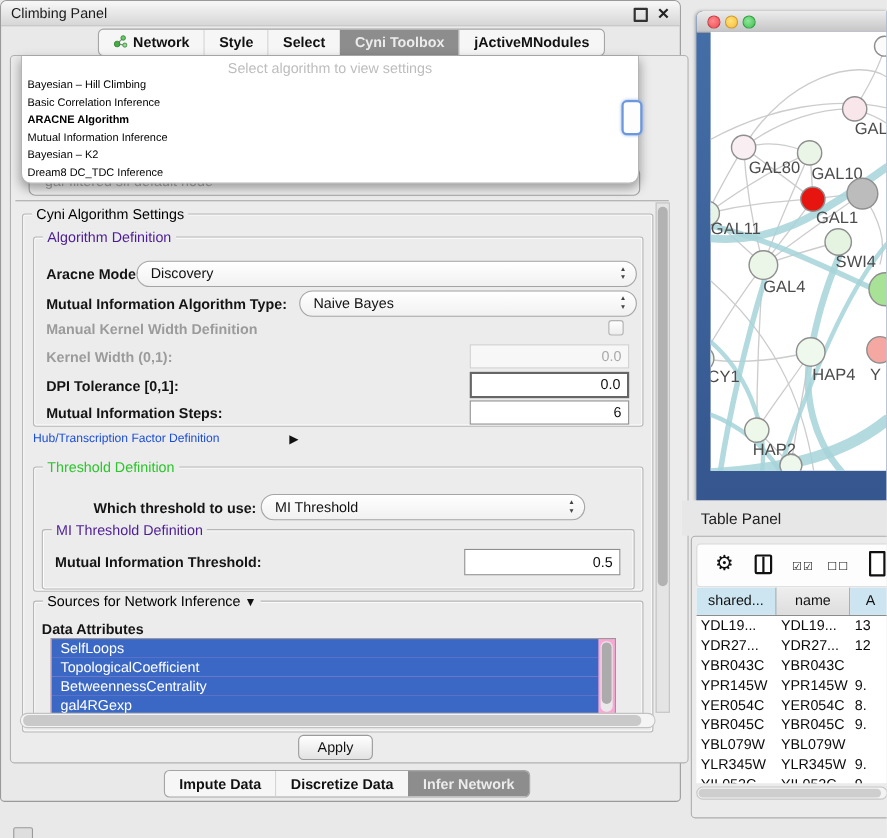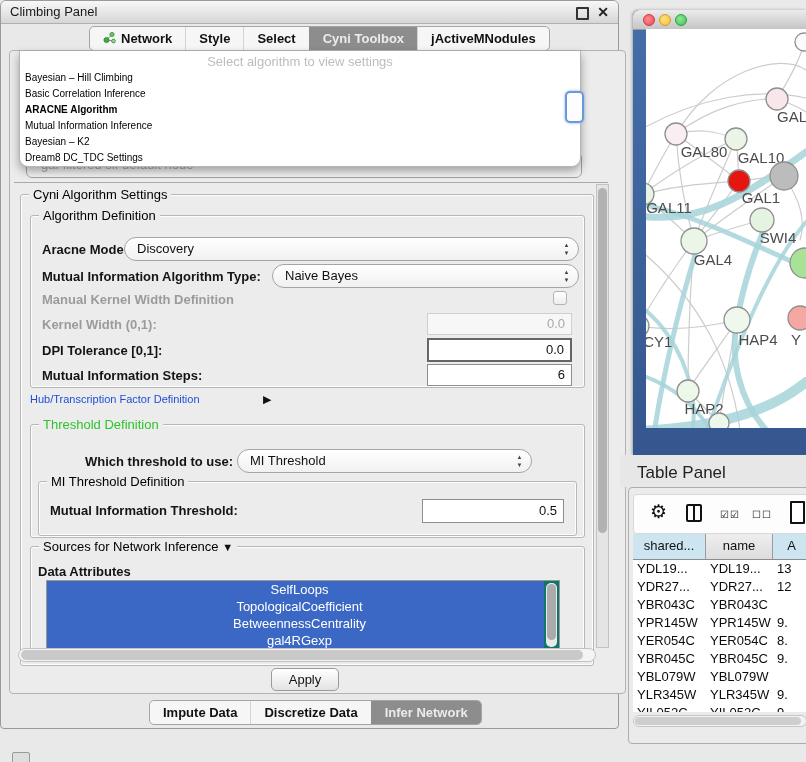--- a/index.html
+++ b/index.html
@@ -25,35 +25,35 @@
   .popup-placeholder{text-align:center;color:#bdbdbd;font-size:13px;height:17px;line-height:17px;}
   .popup-item{font-size:10px;color:#000;height:16px;line-height:16px;padding-left:5px;}
   .popup-item.bold{font-weight:bold;}
   .focus-frag{left:555px;top:40px;width:15px;height:28px;border:2px solid #6d97dd;border-radius:5px;background:#fdfdfd;z-index:41;box-shadow:0 0 3px #86ace2;}
   .bg-combo{left:16px;top:101px;width:556px;height:26px;background:#f2f2f2;border:1px solid #a3a3a3;border-radius:6px;z-index:5;box-sizing:border-box;}
   .bg-combo span{margin-left:14px;line-height:24px;font-size:13px;color:#a9a9a9;}
   .scroll-topline{left:4px;top:131px;width:594px;height:1px;background:#a9a9a9;z-index:6;}
   
   .group{border:1px solid #b7b7b7;border-radius:3px;box-shadow:inset 0 0 0 1px #fdfdfd;}
   .group-title{position:absolute;top:-8px;left:8px;background:#ececec;padding:0 4px;font-size:13px;white-space:nowrap;}
-  .t-blue{color:#000000;}
+  .t-blue{color:#4c1d95;}
   .t-green{color:#2dc42d;}
   .lbl{font-size:13px;font-weight:bold;color:#141414;white-space:nowrap;}
   .lbl.dis{color:#9b9b9b;}
   .combo{background:linear-gradient(#ffffff,#f1f1f1);border:1px solid #a5a5a5;border-radius:12px;box-sizing:border-box;font-size:13px;color:#111;}
   .combo .cval{margin-left:12px;line-height:22px;}
   .stepper{position:absolute;right:7px;top:3px;width:9px;font-size:6px;line-height:8px;color:#444;text-align:center;}
   .field{background:#fff;border:1px solid #8e8e8e;box-sizing:border-box;font-size:13px;color:#111;text-align:right;padding-right:6px;}
   .field.dis{background:#f7f7f7;border-color:#cfcfcf;color:#a9a9a9;}
   .field.foc{border:2px solid #666;}
   .field span{line-height:20px;}
   .checkbox{width:14px;height:14px;border:1px solid #b3b3b3;border-radius:3px;background:linear-gradient(#fefefe,#ededed);box-sizing:border-box;}
   .tri{font-size:11px;color:#111;}
   
-  .attr-list{background:#0f766e;border:1px solid #989898;box-sizing:border-box;overflow:hidden;text-align:center;}
+  .attr-list{background:#f9a8d4;border:1px solid #989898;box-sizing:border-box;overflow:hidden;}
   .attr-item{height:17px;line-height:17px;font-size:13px;color:#fff;padding-left:8px;width:calc(100% - 23px);}
   .list-scroll{position:absolute;right:2px;top:2px;width:11px;height:64px;background:#e9e9e9;border-radius:5px;}
   .list-thumb{position:absolute;left:1px;top:1px;width:9px;height:56px;background:#ababab;border-radius:5px;}
   
   .vscroll{left:586px;top:133px;width:13px;height:464px;background:#e4e4e4;border:1px solid #c2c2c2;box-sizing:border-box;}
   .vthumb{position:absolute;left:1px;top:3px;width:9px;height:345px;background:#b2b2b2;border-radius:5px;}
   .hscroll{left:8px;top:597px;width:578px;height:14px;background:#f4f4f4;border:1px solid #c2c2c2;border-radius:7px;box-sizing:border-box;}
   .hthumb{position:absolute;left:2px;top:1px;width:562px;height:10px;background:#c9c9c9;border-radius:5px;}
   
   .apply-btn{left:261px;top:617px;width:68px;height:23px;background:linear-gradient(#ffffff,#e3e3e3);border:1px solid #9b9b9b;border-radius:5px;text-align:center;font-size:13px;color:#111;line-height:21px;box-sizing:border-box;}
@@ -63,21 +63,21 @@
   .net-window{left:633px;top:10px;width:173px;height:445px;border-radius:6px 0 0 0;overflow:hidden;background:linear-gradient(#456fa8,#35568e);box-shadow:-1px 0 3px rgba(0,0,0,0.3);}
   .net-titlebar{left:0;top:0;right:0;height:19px;background:linear-gradient(#ececec,#c5c5c5);border-bottom:1px solid #999;border-radius:6px 0 0 0;}
   .tl{width:12px;height:12px;border-radius:50%;top:4px;box-sizing:border-box;}
   .tl.red{left:10px;background:radial-gradient(circle at 4px 4px,#ff8a8e,#ee4b52);border:1px solid #c93a40;}
   .tl.yellow{left:26px;background:radial-gradient(circle at 4px 4px,#ffe27a,#f8bd3a);border:1px solid #cf9a2c;}
   .tl.green{left:42px;background:radial-gradient(circle at 4px 4px,#8fe69a,#3dc24e);border:1px solid #2f9e3f;}
   .net-canvas{left:13px;top:19px;width:160px;height:399px;background:#fff;}
   #net-svg{position:absolute;left:0;top:0;}
   
   .tp-header{left:620px;top:455px;width:186px;height:32px;background:#e7e7e7;}
-  .tp-title{left:17px;top:8px;font-size:17px;color:#222;}
+  .tp-title{left:17px;top:8px;font-size:14px;color:#222;}
   .tp-card{left:628px;top:487px;width:185px;height:257px;background:#ebebeb;border:1px solid #adadad;border-radius:4px 0 0 4px;box-sizing:border-box;overflow:hidden;}
   .tp-toolbar{left:4px;top:6px;width:178px;height:38px;background:#fdfdfd;border:1px solid #d8d8d8;border-radius:4px;}
   .gear{left:16px;top:5px;font-size:19px;color:#111;}
   .colico{left:52px;top:9px;width:16px;height:18px;border:2px solid #111;border-radius:2px;box-sizing:border-box;}
   .colico:before{content:"";position:absolute;left:5px;top:0;width:2px;height:14px;background:#111;}
   .ckpair{left:86px;top:14px;font-size:10px;letter-spacing:1px;color:#111;}
   .docico{left:156px;top:6px;width:15px;height:23px;border:2px solid #111;border-radius:1px;box-sizing:border-box;background:#fff;}
   .tbl{left:4px;top:46px;width:178px;height:178px;background:#fff;overflow:hidden;}
   .tbl-headrow{display:flex;height:25px;border-bottom:1px solid #8c8c8c;}
   .tbl-hcell{box-sizing:border-box;border-right:1px solid #9c9c9c;font-size:13px;color:#111;text-align:center;line-height:24px;background:linear-gradient(#eee,#ddd);}
@@ -125,21 +125,21 @@
   <div class="abs main-panel">
 
     <div class="abs popup">
       <div class="popup-placeholder">Select algorithm to view settings</div>
       <div id="algo-items">
           <div class="popup-item">Bayesian – Hill Climbing</div>
           <div class="popup-item">Basic Correlation Inference</div>
           <div class="popup-item bold">ARACNE Algorithm</div>
           <div class="popup-item">Mutual Information Inference</div>
           <div class="popup-item">Bayesian – K2</div>
-          <div class="popup-item">Dream8 DC_TDC Settings</div>
+          <div class="popup-item">Dream8 DC_TDC Inference</div>
         </div>
     </div>
     <div class="abs focus-frag"></div>
     <div class="abs bg-combo">
       <span>gal-filtered sif default node</span>
     </div>
     <div class="abs scroll-topline"></div>
 
     <div class="abs group" style="left:10px;top:143px;width:572px;height:470px;">
       <span class="group-title">Cyni Algorithm Settings</span>

